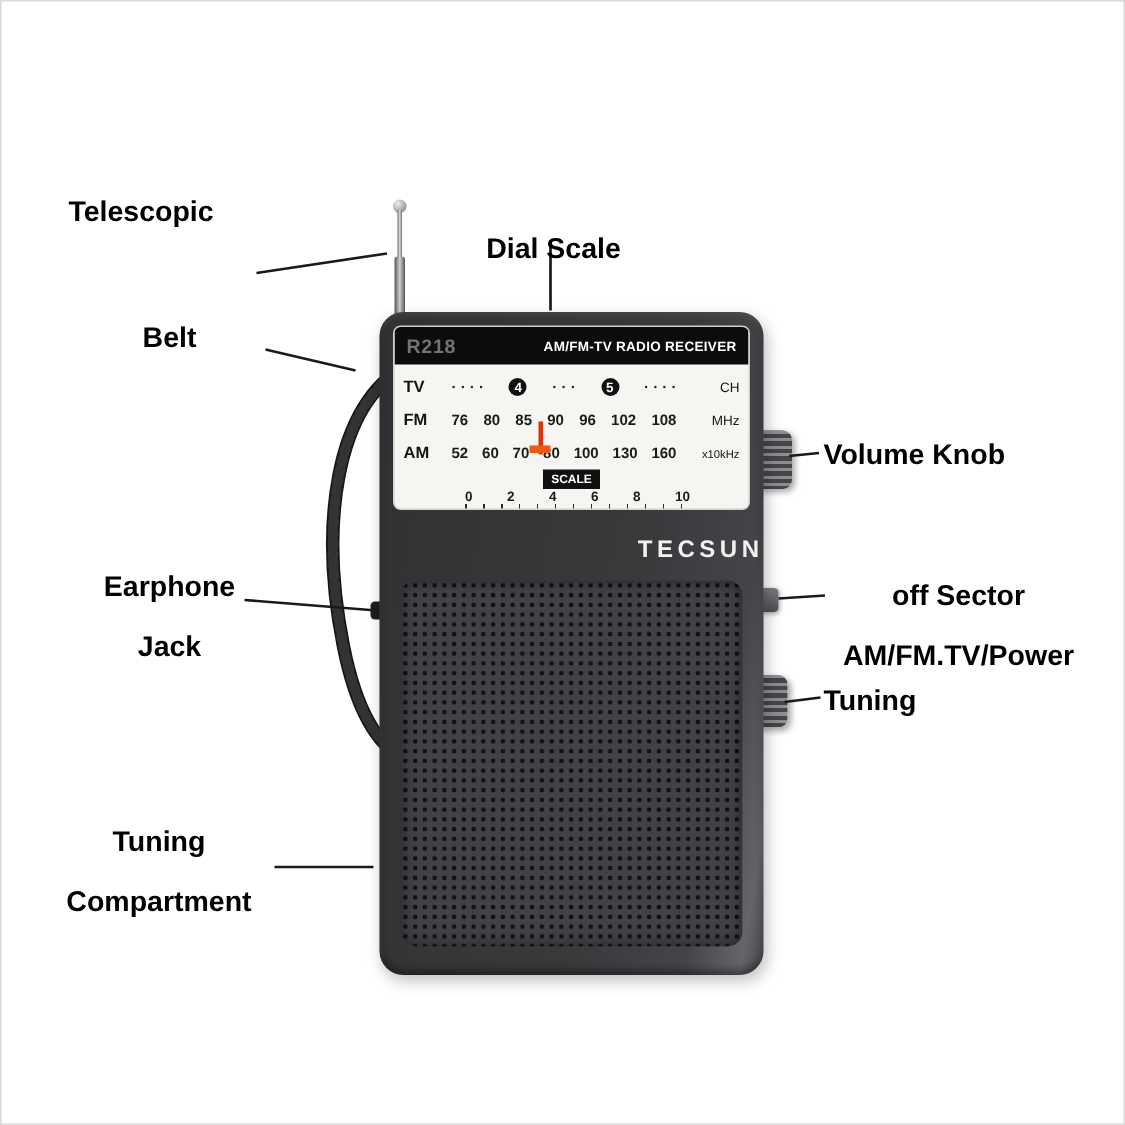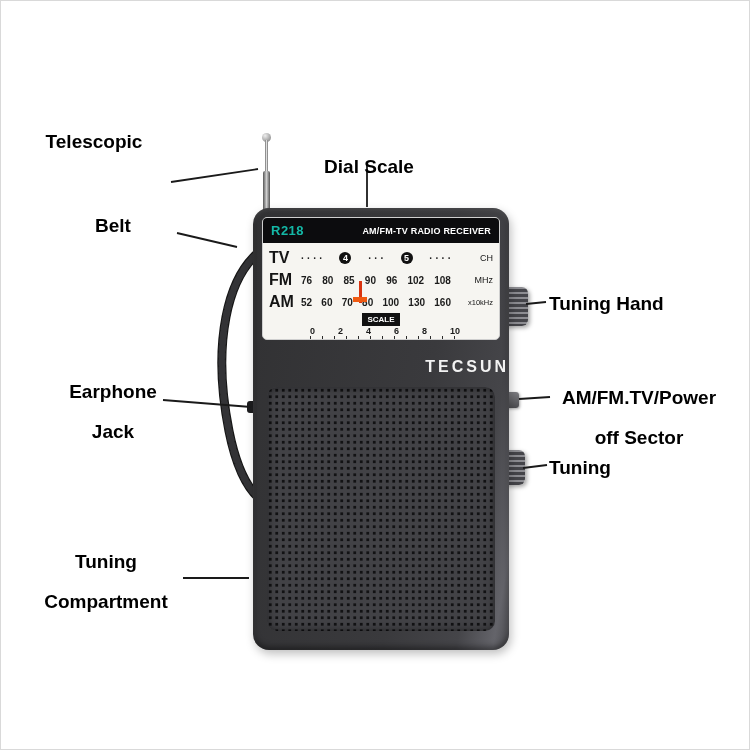--- a/index.html
+++ b/index.html
@@ -23,25 +23,25 @@
     position:absolute; left:252px; top:207px; width:256px; height:442px; z-index:2;
     border-radius:16px;
     background:linear-gradient(100deg,#313133 0%,#3a3a3d 62%,#454549 84%,#64646a 95%,#4b4b4f 100%);
     box-shadow: inset 0 2px 4px rgba(255,255,255,0.10), inset 0 -3px 6px rgba(0,0,0,0.45), 2px 4px 10px rgba(0,0,0,0.25);
   }
   .dial {
     position:absolute; left:9px; top:9px; width:236px;
     border:1px solid #cfcfcf; border-radius:5px; overflow:hidden; background:#f6f5f1;
   }
   .dial-header { height:25px; background:#0c0c0e; display:flex; align-items:center; padding:0 8px; }
-  .model { color:#14b8a6; font-weight:bold; font-size:13px; letter-spacing:0.5px; }
+  .model { color:#737373; font-weight:bold; font-size:13px; letter-spacing:0.5px; }
   .header-title { flex:1; text-align:right; color:#fff; font-weight:bold; font-size:9px; letter-spacing:0.2px; }
   .dial-body { position:relative; padding:4px 6px 6px; }
   .drow { display:flex; align-items:center; height:22px; }
-  .band { width:30px; font-weight:bold; font-size:16px; color:#141414; }
+  .band { width:30px; font-weight:bold; font-size:11px; color:#141414; }
   .ticks { flex:1; display:flex; justify-content:space-between; align-items:center;
            font-weight:bold; font-size:10px; color:#1b1b1b; padding:0 2px; }
   .ticks.dots { font-size:10px; color:#222; }
   .unit { width:40px; text-align:right; font-weight:normal; font-size:9px; color:#141414; }
   .unit.small { font-size:7.5px; }
   .circ { width:12px; height:12px; border-radius:50%; background:#111; color:#fff;
           display:inline-flex; align-items:center; justify-content:center; font-size:9px; font-weight:bold; }
   .scale-row { display:flex; align-items:center; height:20px;flex-direction:column; }
   .scale-chip { background:#111; color:#fff; font-weight:bold; font-size:8px; padding:2px 5px; }
   .scale-ticks {
@@ -187,31 +187,31 @@
 
   <div class="label" style="left:288px; top:138px; width:160px;margin-top:17px;">
     <div>Dial Scale</div>
   </div>
 
   <div class="label" style="left:22px; top:214px; width:180px;">
     <div>Belt</div>
   </div>
 
   <div class="label left-align" style="left:548px; top:292px; width:170px;">
-    <div>Tuning Hand</div>
+    <div>Volume Knob</div>
   </div>
 
   <div class="label" style="left:22px; top:380px; width:180px;">
     <div>Earphone</div>
     <div>Jack</div>
   </div>
 
   <div class="label" style="left:546px; top:386px; width:184px;">
+    <div>off Sector</div>
     <div>AM/FM.TV/Power</div>
-    <div>off Sector</div>
   </div>
 
   <div class="label left-align" style="left:548px; top:456px; width:120px;">
     <div>Tuning</div>
   </div>
 
   <div class="label" style="left:15px; top:550px; width:180px;">
     <div>Tuning</div>
     <div>Compartment</div>
   </div>

